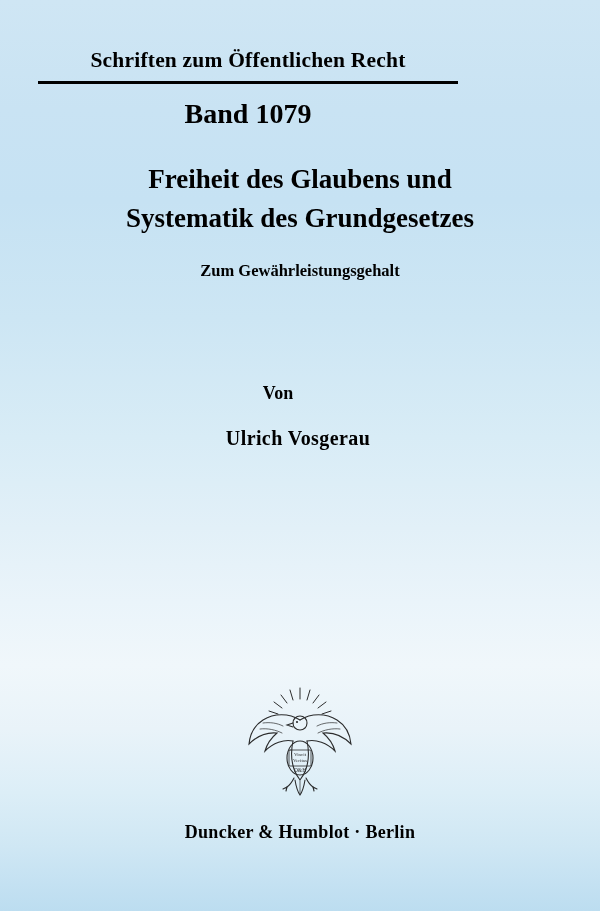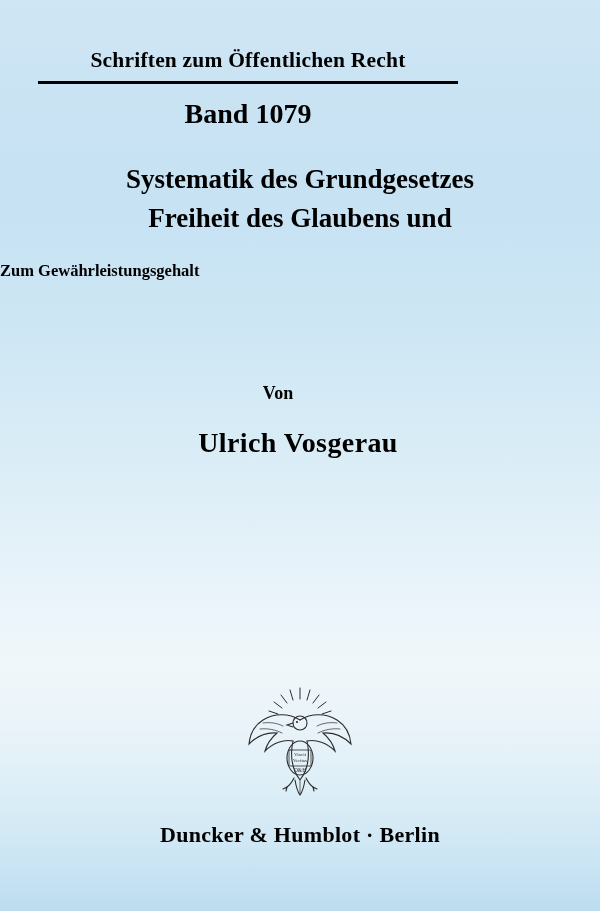--- a/index.html
+++ b/index.html
@@ -69,21 +69,21 @@
     font-size: 27px;
     font-weight: bold;
     line-height: 1.45;
     color: #000;
   }
   .subtitle {
     position: absolute;
     top: 258px;
     left: 0;
     width: 600px;
-    text-align: left;
+    text-align: center;
     font-size: 16.5px;
     font-weight: bold;
     line-height: 1.62;
     color: #000;
   }
   .byline {
     position: absolute;
     top: 383px;
     left: 0;
     width: 556px;
@@ -91,60 +91,60 @@
     font-size: 18px;
     font-weight: bold;
     color: #000;
   }
   .author {
     position: absolute;
     top: 427px;
     left: 0;
     width: 596px;
     text-align: center;
-    font-size: 28px;
+    font-size: 20px;
     font-weight: bold;
     letter-spacing: 0.4px;
     color: #000;
   }
   .logo {
     position: absolute;
     top: 686px;
     left: 50%;
     transform: translateX(-50%);
     width: 118px;
     height: 112px;
     opacity: 0.92;
   }
   .publisher {
     position: absolute;
     top: 822px;
     left: 0;
     width: 600px;
     text-align: center;
-    font-size: 22px;
+    font-size: 18px;
     font-weight: bold;
     letter-spacing: 0.3px;
     color: #000;
   }
 </style>
 </head>
 <body>
 
 <div class="cover">
 
   <div class="series-block">
     <div class="series-title">Schriften zum Öffentlichen Recht</div>
     <div class="rule"></div>
     <div class="band">Band 1079</div>
   </div>
 
   <div class="main-title">
+    <div>Freiheit des Glaubens und</div>
     <div>Systematik des Grundgesetzes</div>
-    <div>Freiheit des Glaubens und</div>
   </div>
 
   <div class="subtitle">
     <div>Zum Gewährleistungsgehalt</div>
   </div>
 
   <div class="byline">Von</div>
   <div class="author">Ulrich Vosgerau</div>
 
   <div class="logo">

